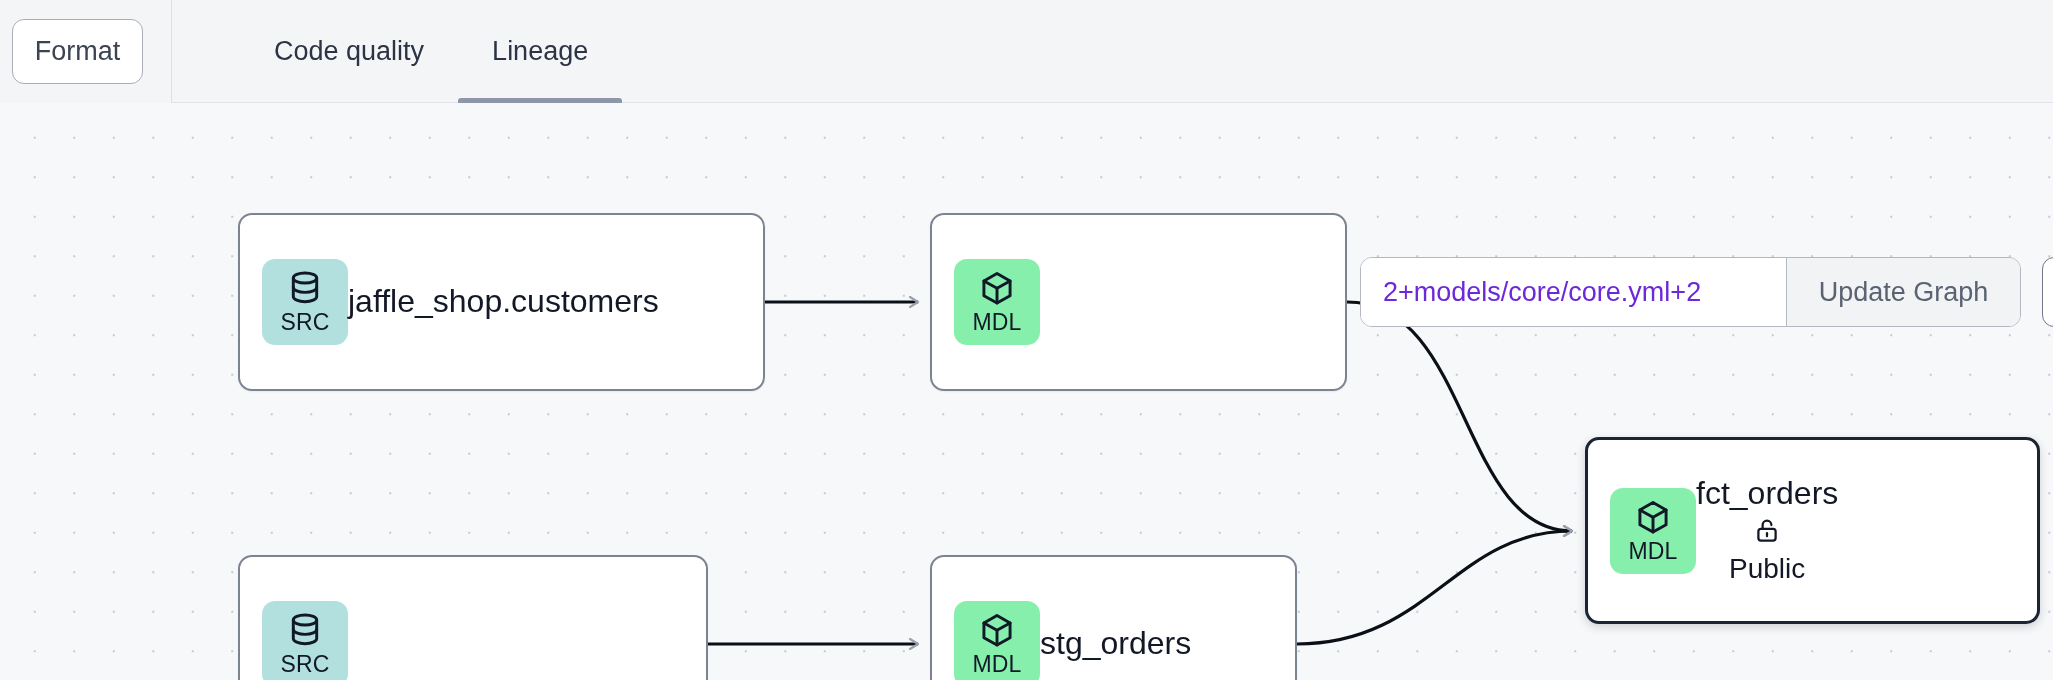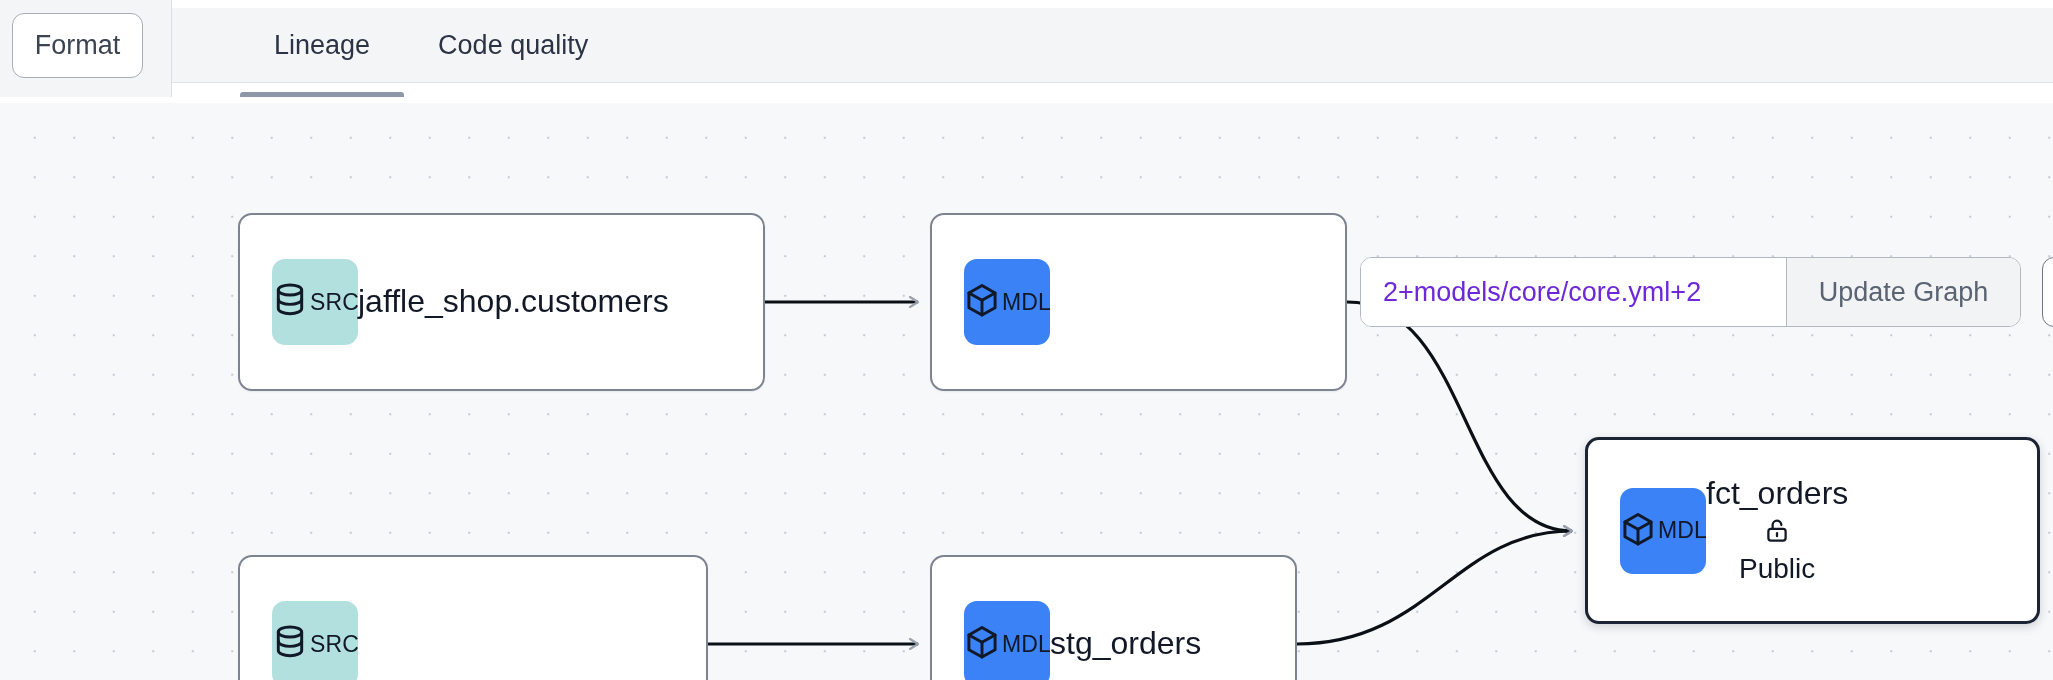--- a/index.html
+++ b/index.html
@@ -14,23 +14,23 @@
 
   #app {
     position: relative;
     width: 2053px;
     height: 680px;
   }
 
   
   .topbar {
     position: absolute;
-    left: 0; top: 8px;
-    width: 2053px;
-    height: 75px;
+    left: 0; top: 0;
+    width: 2053px;
+    height: 103px;
     background: #f4f5f7;
     border-bottom: 1px solid #e2e4e9;
     display: flex;
     align-items: center;
   }
 
   .format-zone {
     width: 172px;
     height: 103px;
     display: flex;
@@ -123,31 +123,31 @@
 
   .node.selected {
     border: 3px solid #1b2434;
     box-shadow: 0 3px 10px rgba(20,25,40,0.18);
   }
 
   .badge {
     width: 86px;
     height: 86px;
     border-radius: 13px;
-    margin-left: 32px;
-    display: flex;
-    flex-direction: row;
+    margin-left: 22px;
+    display: flex;
+    flex-direction: column;
     align-items: center;
     justify-content: center;
     flex: none;
     gap: 1px;
   }
 
   .badge.src { background: #b2e0de; }
-  .badge.mdl { background: #3b82f6; }
+  .badge.mdl { background: #86efac; }
 
   .badge svg { display: block; }
 
   .badge-label {
     font-size: 23px;
     color: #111827;
     line-height: 1;
     letter-spacing: 0.2px;
     font-family: "Liberation Sans", sans-serif;
   }
@@ -236,27 +236,27 @@
 
 <div id="app">
 
   <div class="topbar">
 
     <div class="format-zone">
       <button class="format-btn">Format</button>
     </div>
 
     <div class="tabs">
+      <div class="tab">
+        <span>Code quality</span>
+
+      </div>
       <div class="tab active">
         <span>Lineage</span>
         <span class="tab-underline"></span>
-      </div>
-      <div class="tab">
-        <span>Code quality</span>
-
       </div>
     </div>
 
   </div>
 
   <div class="canvas">
 
     <svg class="edges-svg" viewBox="0 0 2053 577">
       <defs>
         <marker id="arw" markerWidth="12" markerHeight="12" refX="10" refY="6" orient="auto" markerUnits="userSpaceOnUse">

